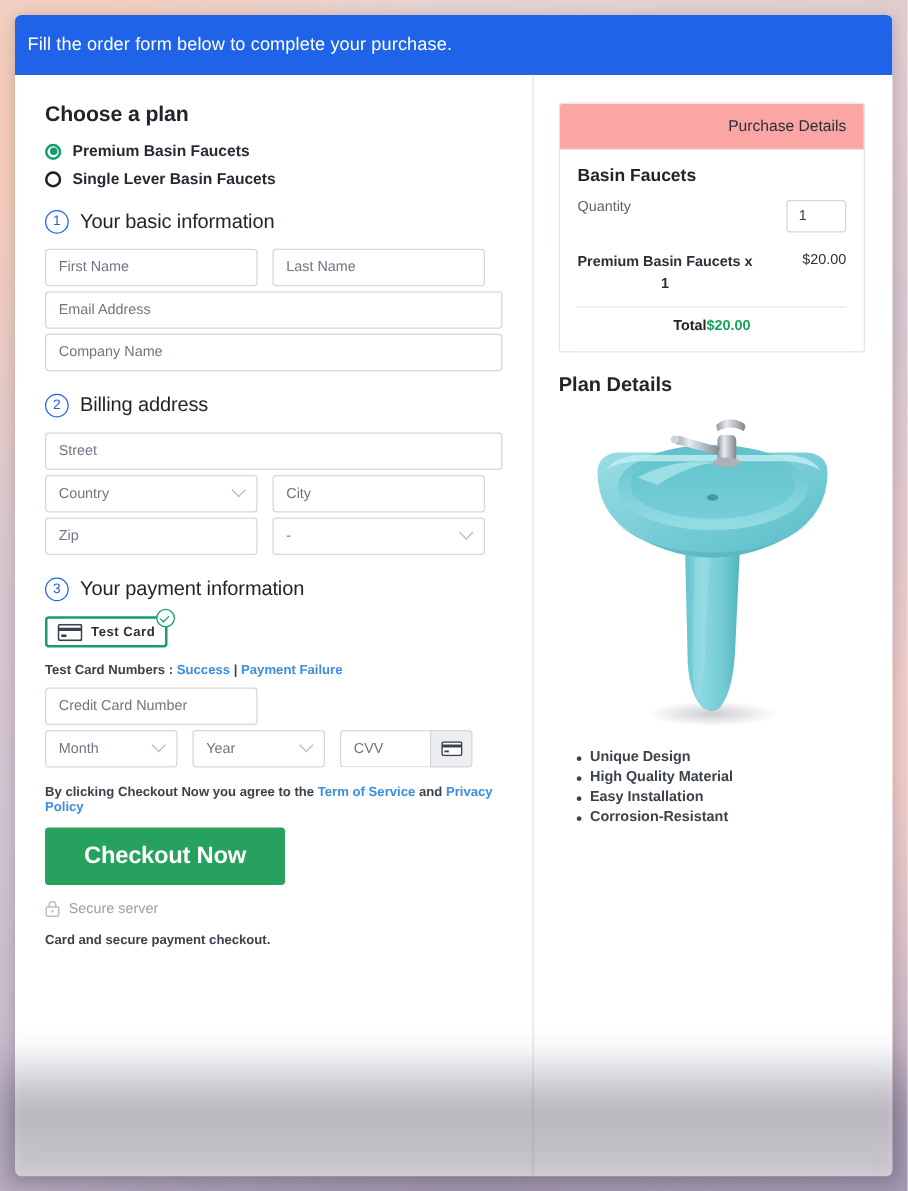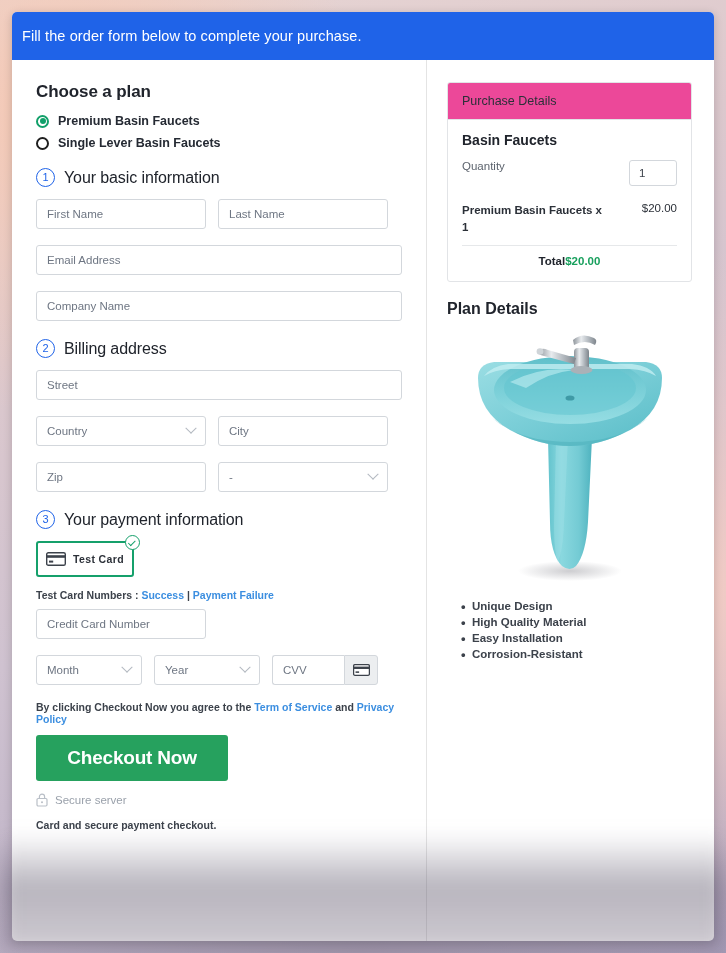--- a/index.html
+++ b/index.html
@@ -74,36 +74,36 @@
   .step { display: flex; align-items: center; margin: 18px 0 12px 0; }
   .step-num {
     width: 19px; height: 19px; border-radius: 50%;
     border: 1.5px solid #1f63e8; color: #1f63e8;
     font-size: 11px; line-height: 16px; text-align: center;
     flex: 0 0 auto; margin-right: 9px; background: #fff;
   }
   .step-text { font-size: 16px; color: #20242c; letter-spacing: -0.1px; }
 
   
-  .row { display: flex; gap: 12px; margin-bottom: 16px; }
+  .row { display: flex; gap: 12px; margin-bottom: 4px; }
   .fld {
     height: 30px; border: 1px solid #d3d7dc; border-radius: 3px;
     background: #fff; display: flex; align-items: center;
     padding: 0 10px; font-size: 11.5px; color: #6e7683;
     width: 100%;
   }
   .fld.w-half { width: 170px; flex: 0 0 170px; }
   .fld.full { width: 100%; }
   .sel { justify-content: space-between; }
   .caret { width: 8px; height: 8px; border-right: 1.4px solid #b3b9c1;
            border-bottom: 1.4px solid #b3b9c1; transform: rotate(45deg) translate(-2px,-2px); }
 
   
   .testcard {
-    width: 98px; height: 36px; border: 2px solid #15a06b; border-radius: 3px;
+    width: 98px; height: 25px; border: 2px solid #15a06b; border-radius: 3px;
     display: flex; align-items: center; justify-content: center; gap: 7px;
     position: relative; background: #fff; margin: 4px 0 12px 0;
   }
   .testcard .label { font-size: 10.5px; font-weight: bold; color: #2b3038; letter-spacing: 0.4px; }
   .badge {
     position: absolute; right: -8px; top: -8px;
     width: 15px; height: 15px; border-radius: 50%;
     background: #fff; border: 1.6px solid #15a06b;
     display: flex; align-items: center; justify-content: center;
   }
@@ -126,33 +126,33 @@
     width: 192px; text-align: center; cursor: pointer;
     letter-spacing: -0.2px;
   }
   .secure { display: flex; align-items: center; gap: 7px; margin: 12px 0 12px 0; }
   .secure-txt { font-size: 11.5px; color: #9aa1ab; }
   .safe { font-size: 10.5px; font-weight: bold; color: #3c424b; }
 
   
   .pd-box { border: 1px solid #e2e4e7; border-radius: 3px; overflow: hidden; }
   .pd-head {
-    background: #ec4899; border-bottom: 1px solid #e2e4e7;
-    padding: 11px 14px; font-size: 12.5px; color: #2b3038;
+    background: #fca5a5; border-bottom: 1px solid #e2e4e7;
+    padding: 11px 14px; font-size: 12.5px; color: #2b3038; text-align: right;
   }
   .pd-body { padding: 12px 14px 14px 14px; }
   .pd-title { font-size: 14px; font-weight: bold; color: #20242c; margin-bottom: 12px; }
   .qty-row { display: flex; align-items: flex-start; justify-content: space-between; margin-bottom: 16px; }
   .qty-label { font-size: 11.5px; color: #5d646e; }
   .qty-input {
     width: 48px; height: 26px; border: 1px solid #d3d7dc; border-radius: 3px;
     font-size: 11.5px; color: #3c424b; display: flex; align-items: center;
     padding: 0 9px; background: #fff;
   }
-  .line-row { display: flex; justify-content: space-between; gap: 10px; margin-bottom: 10px; }
+  .line-row { display: flex; justify-content: space-between; gap: 10px; margin-bottom: 10px; text-align: center; }
   .line-name { font-size: 11.5px; font-weight: bold; color: #2b3038; max-width: 140px; line-height: 1.45; }
   .line-price { font-size: 11.5px; color: #2b3038; white-space: nowrap; }
   .hr { height: 1px; background: #e6e8ea; margin: 8px 0 9px 0; }
   .total-row { display: flex; justify-content: center; align-items: center; }
   .total-label { font-size: 11.5px; font-weight: bold; color: #20242c; }
   .total-val { font-size: 11.5px; font-weight: bold; color: #18a05d; }
 
   .plan-title { font-size: 16px; font-weight: bold; color: #20242c; margin: 18px 0 8px 0; }
   .sink-wrap { display: flex; justify-content: center; margin: 6px 0 14px 0; }
   .feat { margin: 0; padding: 0; list-style: none; padding-left: 14px; }

